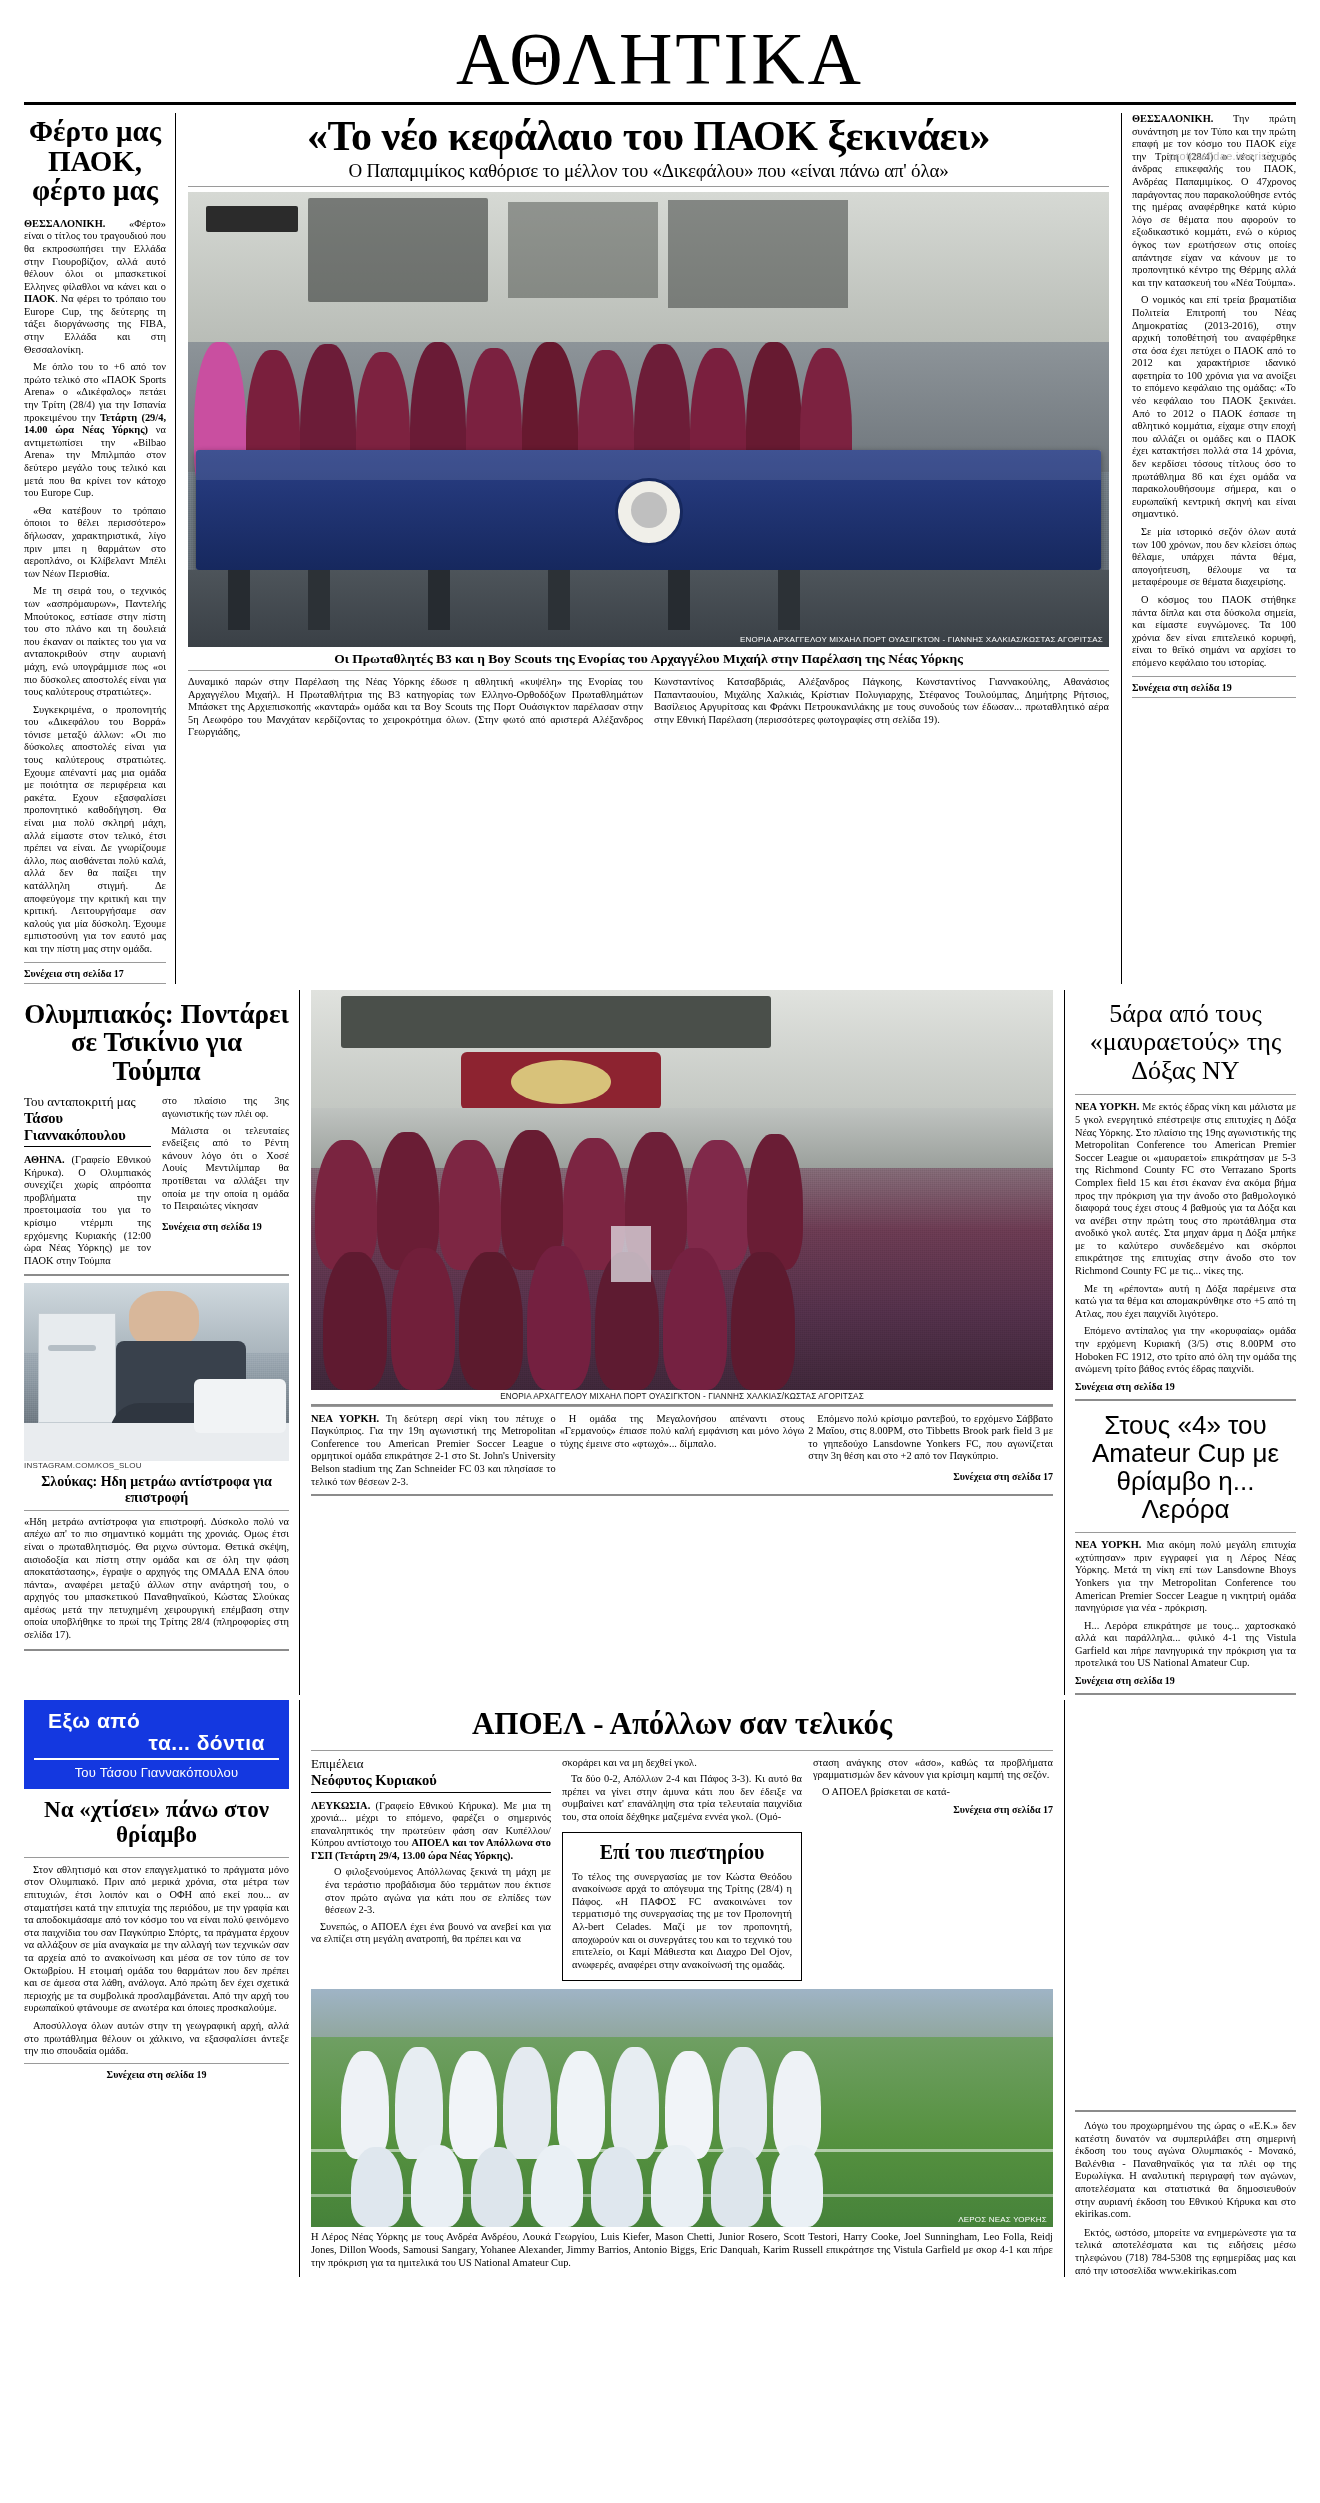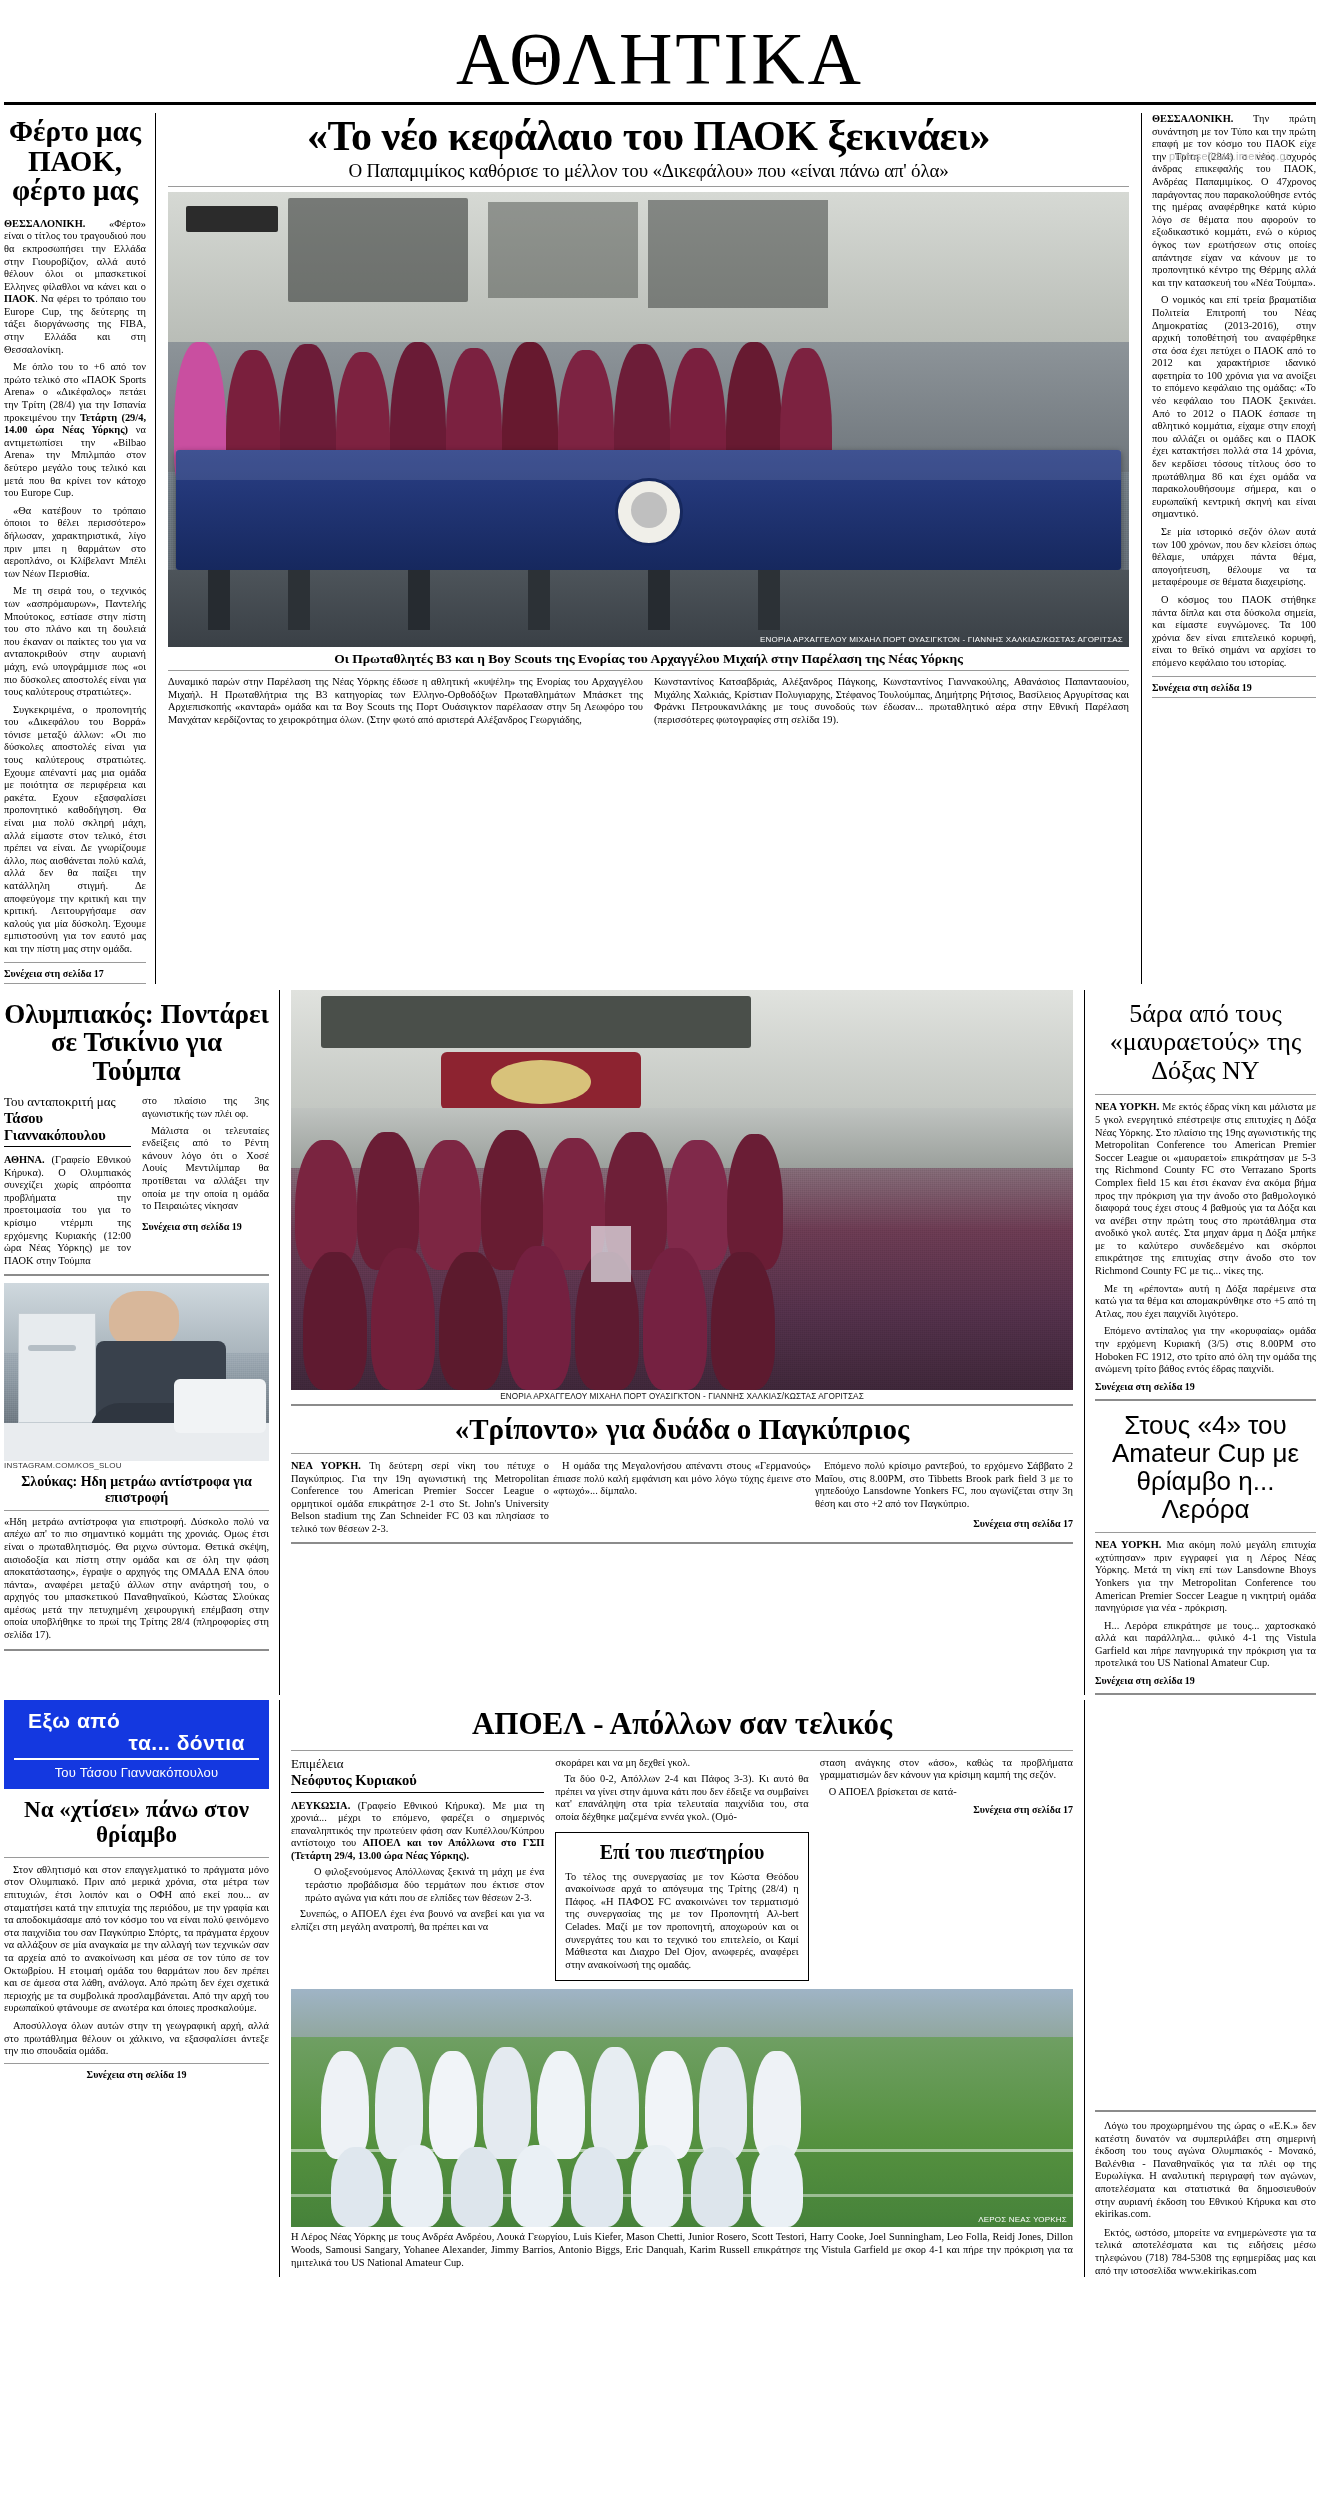--- a/index.html
+++ b/index.html
@@ -5,21 +5,21 @@
   * { box-sizing: border-box; }
   html, body { margin:0; padding:0; }
   body {
     width:1320px; height:2503px;
     background:#ffffff;
     font-family:"Liberation Serif", serif;
     color:#000;
     overflow:hidden;
     position:relative;
   }
-  .page { width:1320px; height:2503px; position:relative; padding:0 4px; }
+  .page { width:1320px; height:2503px; position:relative; padding:0 24px; }
 
   
   .masthead {
     text-align:center;
     font-family:"Liberation Serif", serif;
     font-size:74px;
     font-weight:400;
     letter-spacing:3px;
     line-height:1.0;
     padding-top:22px;
@@ -379,21 +379,20 @@
         <div class="fig" style="left:148px;top:262px;width:64px;height:138px;background:#5c1a2d;"></div>
         <div class="fig" style="left:216px;top:256px;width:64px;height:144px;background:#742040;"></div>
         <div class="fig" style="left:284px;top:262px;width:64px;height:138px;background:#5e1b31;"></div>
         <div class="fig" style="left:352px;top:258px;width:64px;height:142px;background:#752141;"></div>
         <div class="fig" style="left:420px;top:262px;width:64px;height:138px;background:#5d1a2f;"></div>
         <div class="band" style="left:300px;top:236px;width:40px;height:56px;background:#e9eef3;opacity:.7;"></div>
       </div>
       <div class="photo-credit-bar">ΕΝΟΡΙΑ ΑΡΧΑΓΓΕΛΟΥ ΜΙΧΑΗΛ ΠΟΡΤ ΟΥΑΣΙΓΚΤΟΝ - ΓΙΑΝΝΗΣ ΧΑΛΚΙΑΣ/ΚΩΣΤΑΣ ΑΓΟΡΙΤΣΑΣ</div>
       <div class="rule-grey"></div>
 
-      <div class="head-tripoint">«Τρίποντο» για δυάδα ο Παγκύπριος</div>
       <div class="rule-grey1"></div>
       <div style="display:flex; gap:4px; margin-top:6px;">
         <div class="body-txt" style="flex:1;"><b>ΝΕΑ ΥΟΡΚΗ.</b> Τη δεύτερη σερί νίκη του πέτυχε ο Παγκύπριος. Για την 19η αγωνιστική της Metropolitan Conference του American Premier Soccer League ο ορμητικοί ομάδα επικράτησε 2-1 στο St. John's University Belson stadium της Zan Schneider FC 03 και πλησίασε το τελικό των θέσεων 2-3.</div>
         <div style="flex:1;">
           <div class="body-txt" style="text-indent:9px;">Η ομάδα της Μεγαλονήσου απέναντι στους «Γερμανούς» έπιασε πολύ καλή εμφάνιση και μόνο λόγω τύχης έμεινε στο «φτωχό»... δίμπαλο.</div>
         </div>
         <div style="flex:1;">
           <div class="body-txt" style="text-indent:9px;">Επόμενο πολύ κρίσιμο ραντεβού, το ερχόμενο Σάββατο 2 Μαΐου, στις 8.00PM, στο Tibbetts Brook park field 3 με το γηπεδούχο Lansdowne Yonkers FC, που αγωνίζεται στην 3η θέση και στο +2 από τον Παγκύπριο.</div>
           <div class="cont-i" style="margin-top:8px; text-align:right;">Συνέχεια στη σελίδα 17</div>
         </div>

